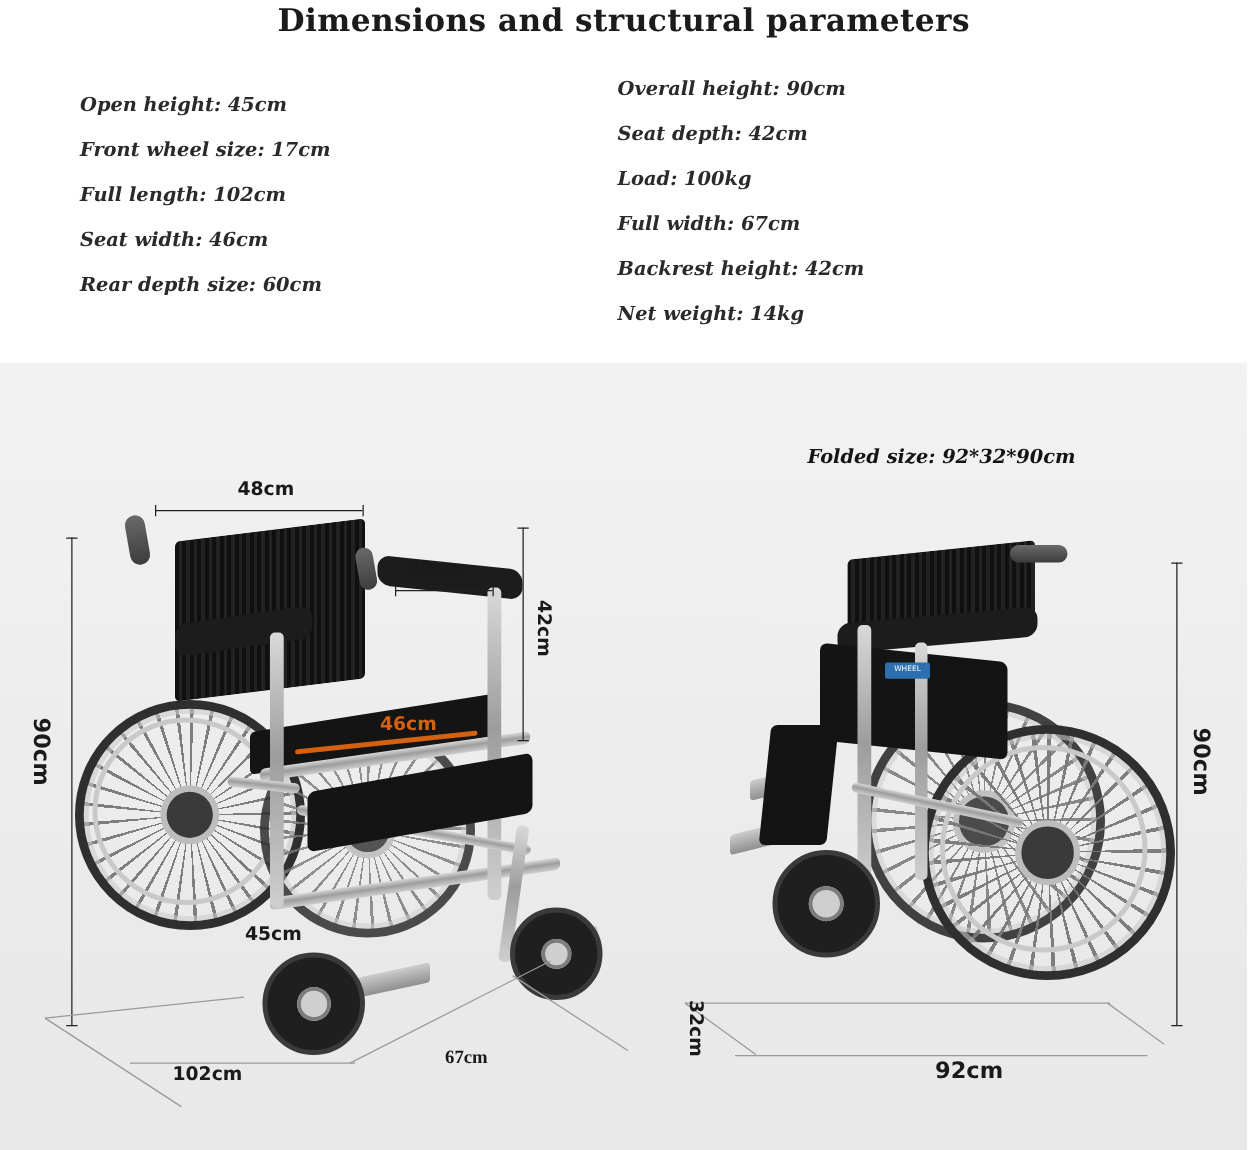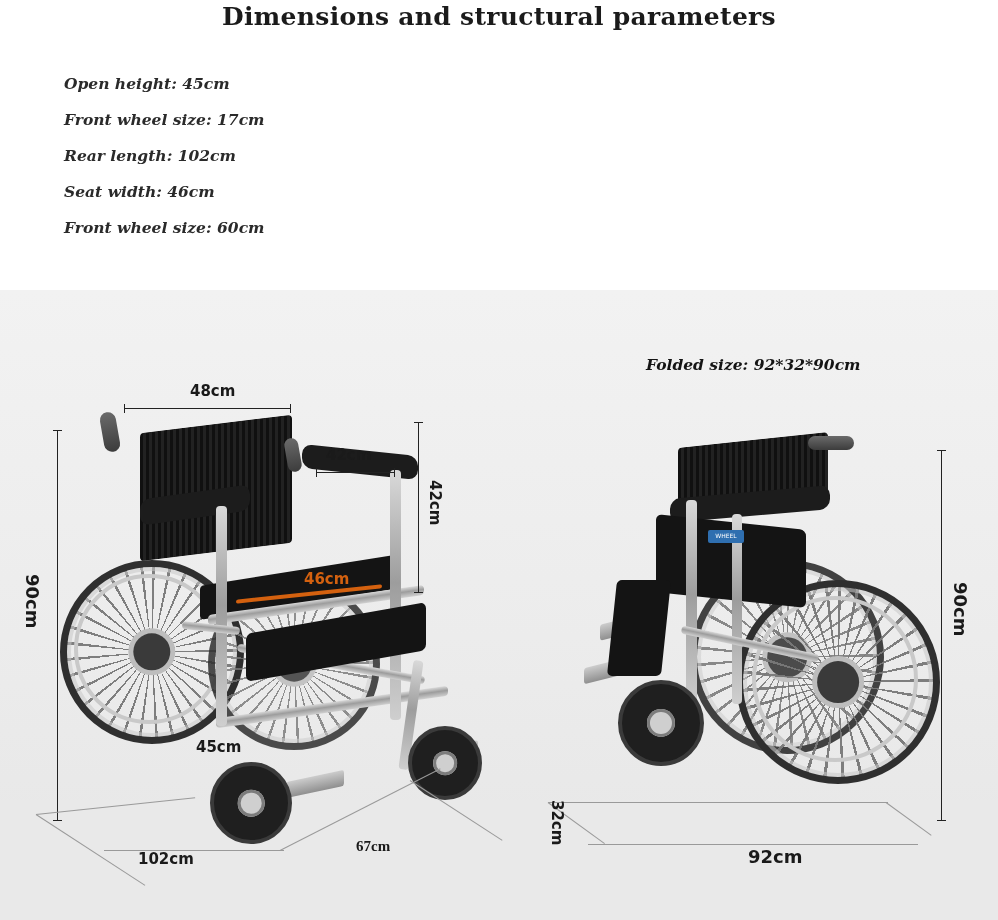--- a/index.html
+++ b/index.html
@@ -211,25 +211,33 @@
 <body>
 
 <div id="page">
 
   <div class="spec-header">
     <div class="title">Dimensions and structural parameters</div>
 
     <div class="spec-col left">
       <div class="spec-line">Open height: 45cm</div>
       <div class="spec-line">Front wheel size: 17cm</div>
-      <div class="spec-line">Rear length: 102cm</div>
+      <div class="spec-line">Full length: 102cm</div>
       <div class="spec-line">Seat width: 46cm</div>
-      <div class="spec-line">Front wheel size: 60cm</div>
+      <div class="spec-line">Rear depth size: 60cm</div>
     </div>
 
+    <div class="spec-col right">
+      <div class="spec-line">Overall height: 90cm</div>
+      <div class="spec-line">Seat depth: 42cm</div>
+      <div class="spec-line">Load: 100kg</div>
+      <div class="spec-line">Full width: 67cm</div>
+      <div class="spec-line">Backrest height: 42cm</div>
+      <div class="spec-line">Net weight: 14kg</div>
+    </div>
   </div>
 
   <div class="diagram">
     <div class="floor"></div>
 
     <div class="callout folded">Folded size: 92*32*90cm</div>
 
     <div class="chair" style="left:40px; top:120px; width:470px; height:430px;">
 
       <div class="wheel" style="left:20px; top:150px; width:170px; height:170px;">

